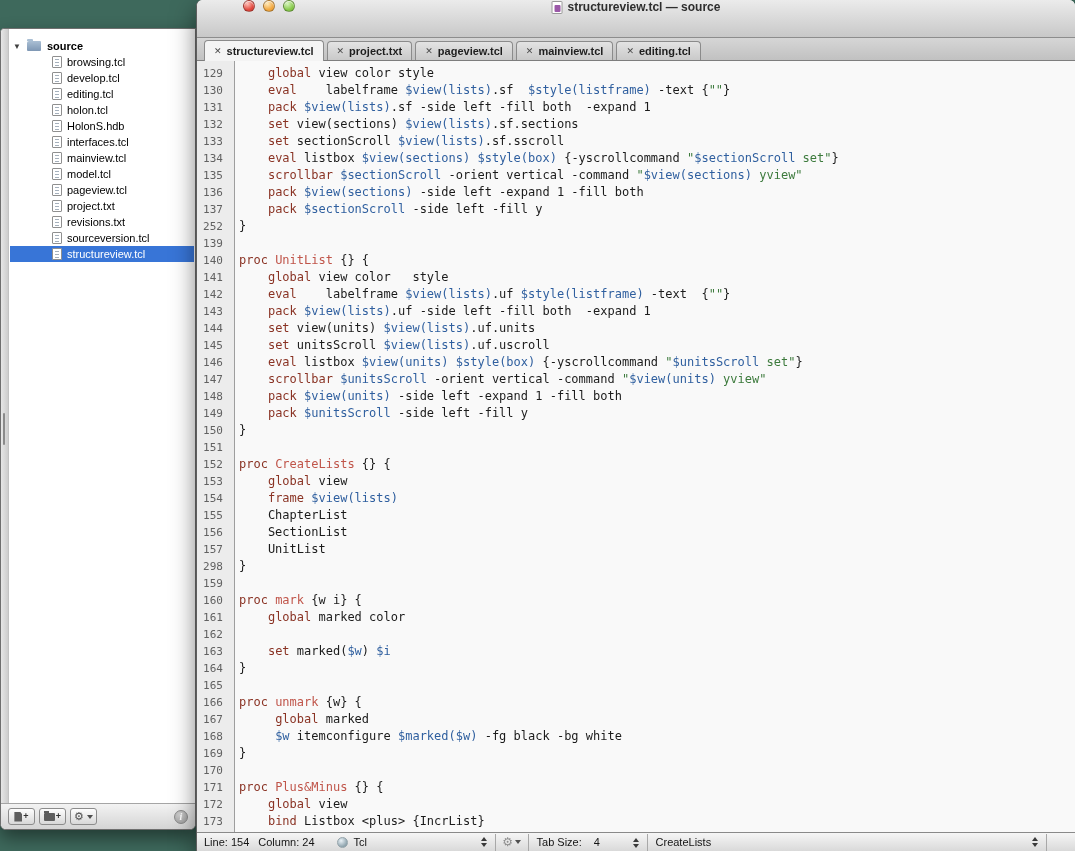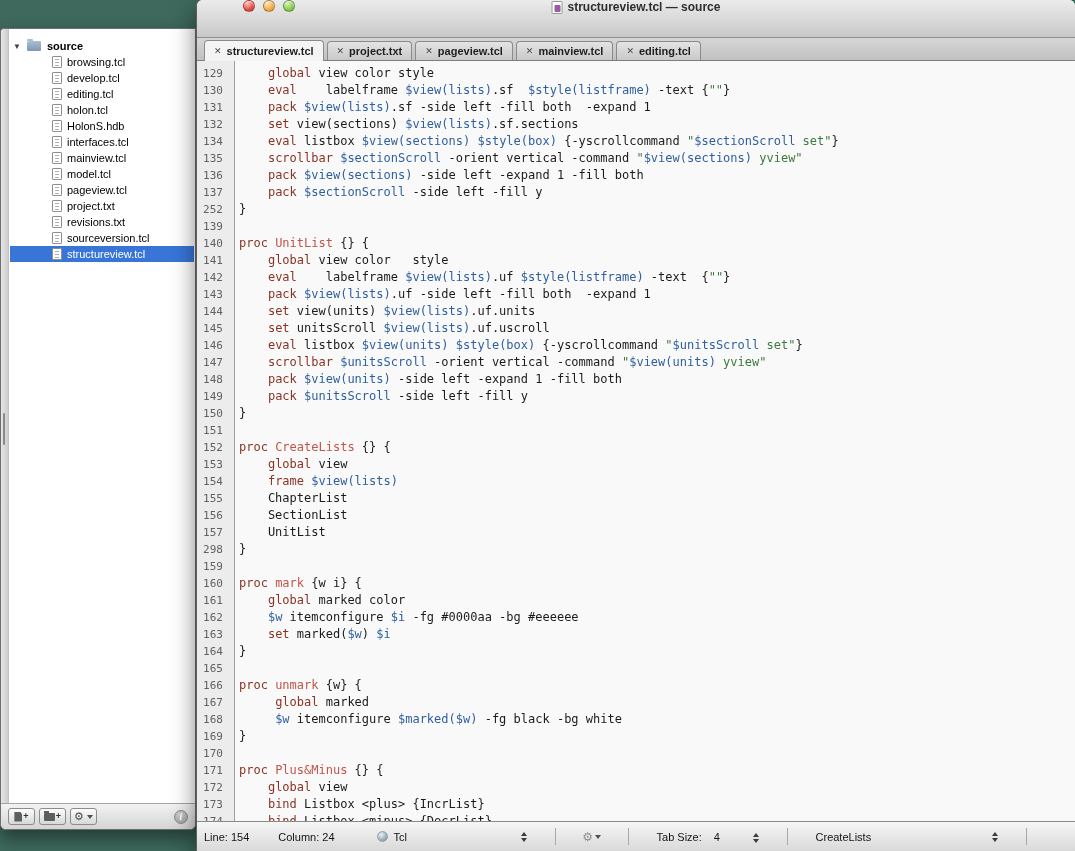--- a/index.html
+++ b/index.html
@@ -84,23 +84,23 @@
   .row { display:flex; height:17px; }
   .ln { flex:0 0 38px; text-align:center; padding-right:6px;
     font:11px/17px "DejaVu Sans Mono",monospace; color:#616161; }
   .cl { font:12px/17px "DejaVu Sans Mono",monospace; white-space:pre; padding-left:4px;text-align:right; }
   .sg-p { color:var(--syntax_plain,#1b1b1b); }
   .sg-k { color:var(--syntax_keyword,#8a3324); }
   .sg-f { color:var(--syntax_proc,#c0554a); }
   .sg-v { color:var(--syntax_variable,#2f5f9f); }
   .sg-s { color:var(--syntax_string,#3c7a3c); }
 
-  .statusbar { height:30px; flex:0 0 auto; display:flex; align-items:center;
+  .statusbar { height:19px; flex:0 0 auto; display:flex; align-items:center;
     background:linear-gradient(#f6f6f6,#d9d9d9); border-top:1px solid #8a8a8a;
-    font-size:11px; color:#141414;gap:20px; }
+    font-size:11px; color:#141414; }
   .sb-sep { width:1px; height:17px; background:#a8a8a8; flex:0 0 auto; }
   .sb-line { margin-left:7px; }
   .sb-col { margin-left:9px; }
   .sb-lang { margin-left:22px; width:158px; display:flex; align-items:center; }
   .lang-ball { width:11px; height:11px; border-radius:50%; border:1px solid #94a3aa;
     background:radial-gradient(circle at 35% 30%,#eaf2f7,#8ea3ad 72%); margin-right:6px; }
   .stepper { display:inline-flex; flex-direction:column; justify-content:center; gap:2px; width:8px; }
   .stepper i { display:block; width:0; height:0; border-left:3px solid transparent; border-right:3px solid transparent; }
   .stepper .up { border-bottom:4px solid #3a3a3a; }
   .stepper .dn { border-top:4px solid #3a3a3a; }
@@ -247,20 +247,24 @@
       </div>
       <div class="row">
         <span class="ln">131</span>
         <span class="cl"><span class="sg-p">    </span><span class="sg-k">pack</span><span class="sg-p"> </span><span class="sg-v">$view(lists)</span><span class="sg-p">.sf -side left -fill both  -expand 1</span></span>
       </div>
       <div class="row">
         <span class="ln">132</span>
         <span class="cl"><span class="sg-p">    </span><span class="sg-k">set</span><span class="sg-p"> view(sections) </span><span class="sg-v">$view(lists)</span><span class="sg-p">.sf.sections</span></span>
       </div>
       <div class="row">
+        <span class="ln">133</span>
+        <span class="cl"><span class="sg-p">    </span><span class="sg-k">set</span><span class="sg-p"> sectionScroll </span><span class="sg-v">$view(lists)</span><span class="sg-p">.sf.sscroll</span></span>
+      </div>
+      <div class="row">
         <span class="ln">134</span>
         <span class="cl"><span class="sg-p">    </span><span class="sg-k">eval</span><span class="sg-p"> listbox </span><span class="sg-v">$view(sections)</span><span class="sg-p"> </span><span class="sg-v">$style(box)</span><span class="sg-p"> {-yscrollcommand </span><span class="sg-s">"</span><span class="sg-v">$sectionScroll</span><span class="sg-s"> set"</span><span class="sg-p">}</span></span>
       </div>
       <div class="row">
         <span class="ln">135</span>
         <span class="cl"><span class="sg-p">    </span><span class="sg-k">scrollbar</span><span class="sg-p"> </span><span class="sg-v">$sectionScroll</span><span class="sg-p"> -orient vertical -command </span><span class="sg-s">"</span><span class="sg-v">$view(sections)</span><span class="sg-s"> yview"</span></span>
       </div>
       <div class="row">
         <span class="ln">136</span>
         <span class="cl"><span class="sg-p">    </span><span class="sg-k">pack</span><span class="sg-p"> </span><span class="sg-v">$view(sections)</span><span class="sg-p"> -side left -expand 1 -fill both</span></span>
@@ -360,21 +364,20 @@
       <div class="row">
         <span class="ln">160</span>
         <span class="cl"><span class="sg-k">proc</span><span class="sg-p"> </span><span class="sg-f">mark</span><span class="sg-p"> {w i} {</span></span>
       </div>
       <div class="row">
         <span class="ln">161</span>
         <span class="cl"><span class="sg-p">    </span><span class="sg-k">global</span><span class="sg-p"> marked color</span></span>
       </div>
       <div class="row">
         <span class="ln">162</span>
-        <span class="cl"><span class="sg-p">    </span><span class="sg-v">$w</span><span class="sg-p"> itemconfigure </span><span class="sg-v">$i</span><span class="sg-p"> -fg #0000aa -bg #eeeeee</span></span>
       </div>
       <div class="row">
         <span class="ln">163</span>
         <span class="cl"><span class="sg-p">    </span><span class="sg-k">set</span><span class="sg-p"> marked(</span><span class="sg-v">$w</span><span class="sg-p">) </span><span class="sg-v">$i</span></span>
       </div>
       <div class="row">
         <span class="ln">164</span>
         <span class="cl"><span class="sg-p">}</span></span>
       </div>
       <div class="row">

